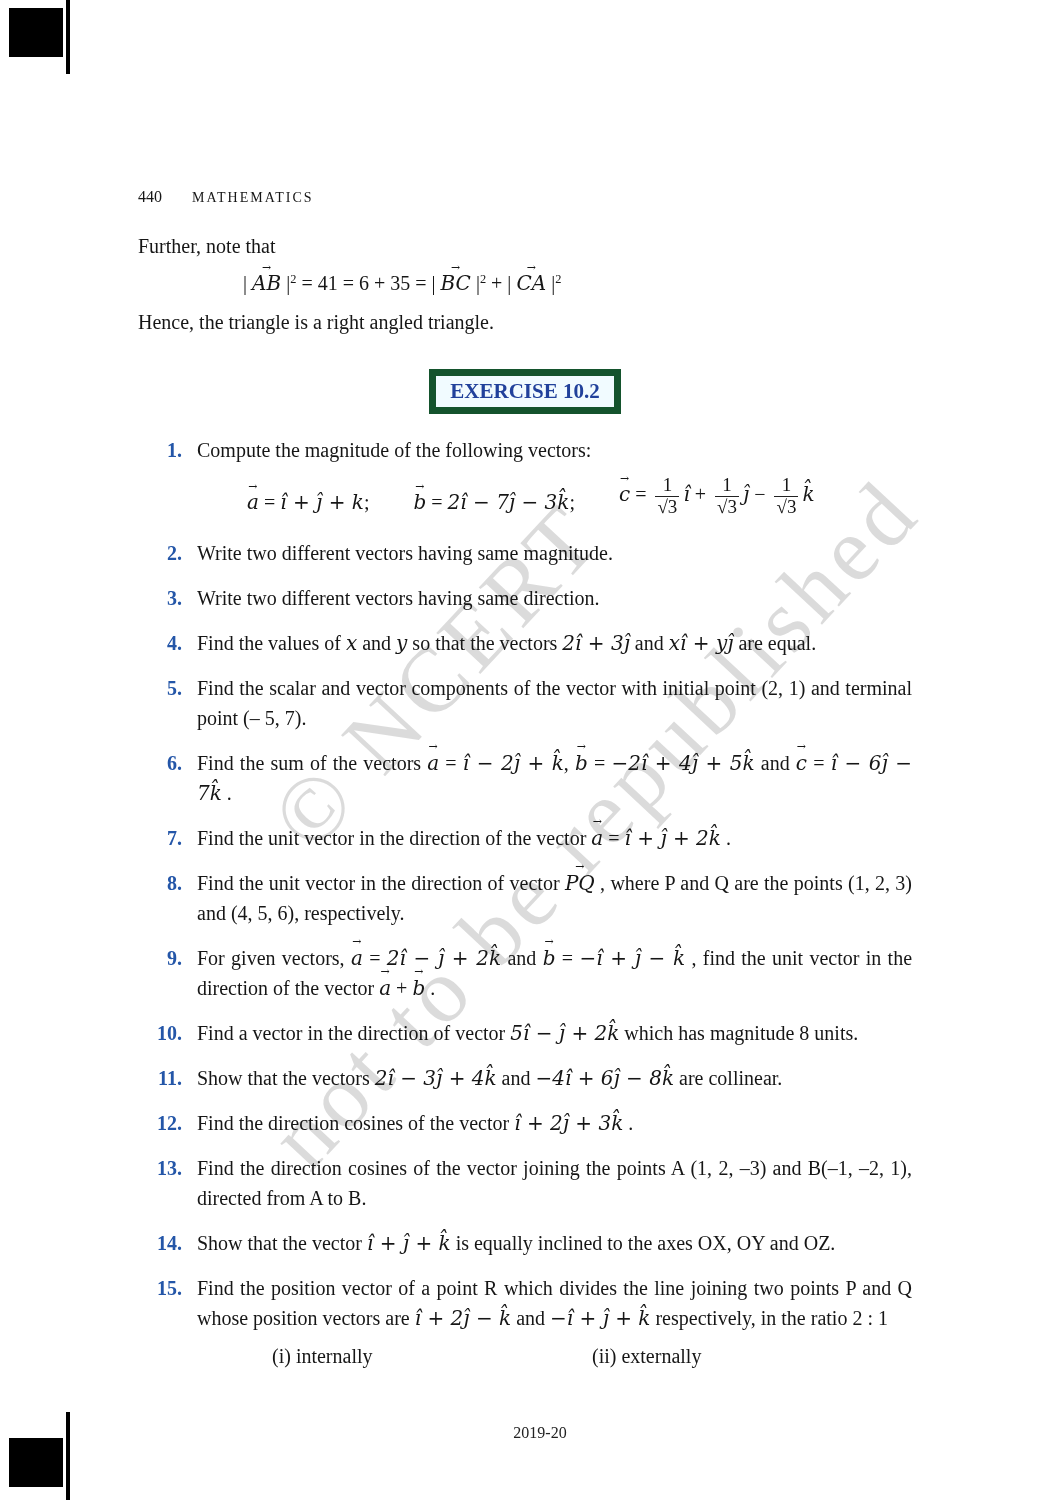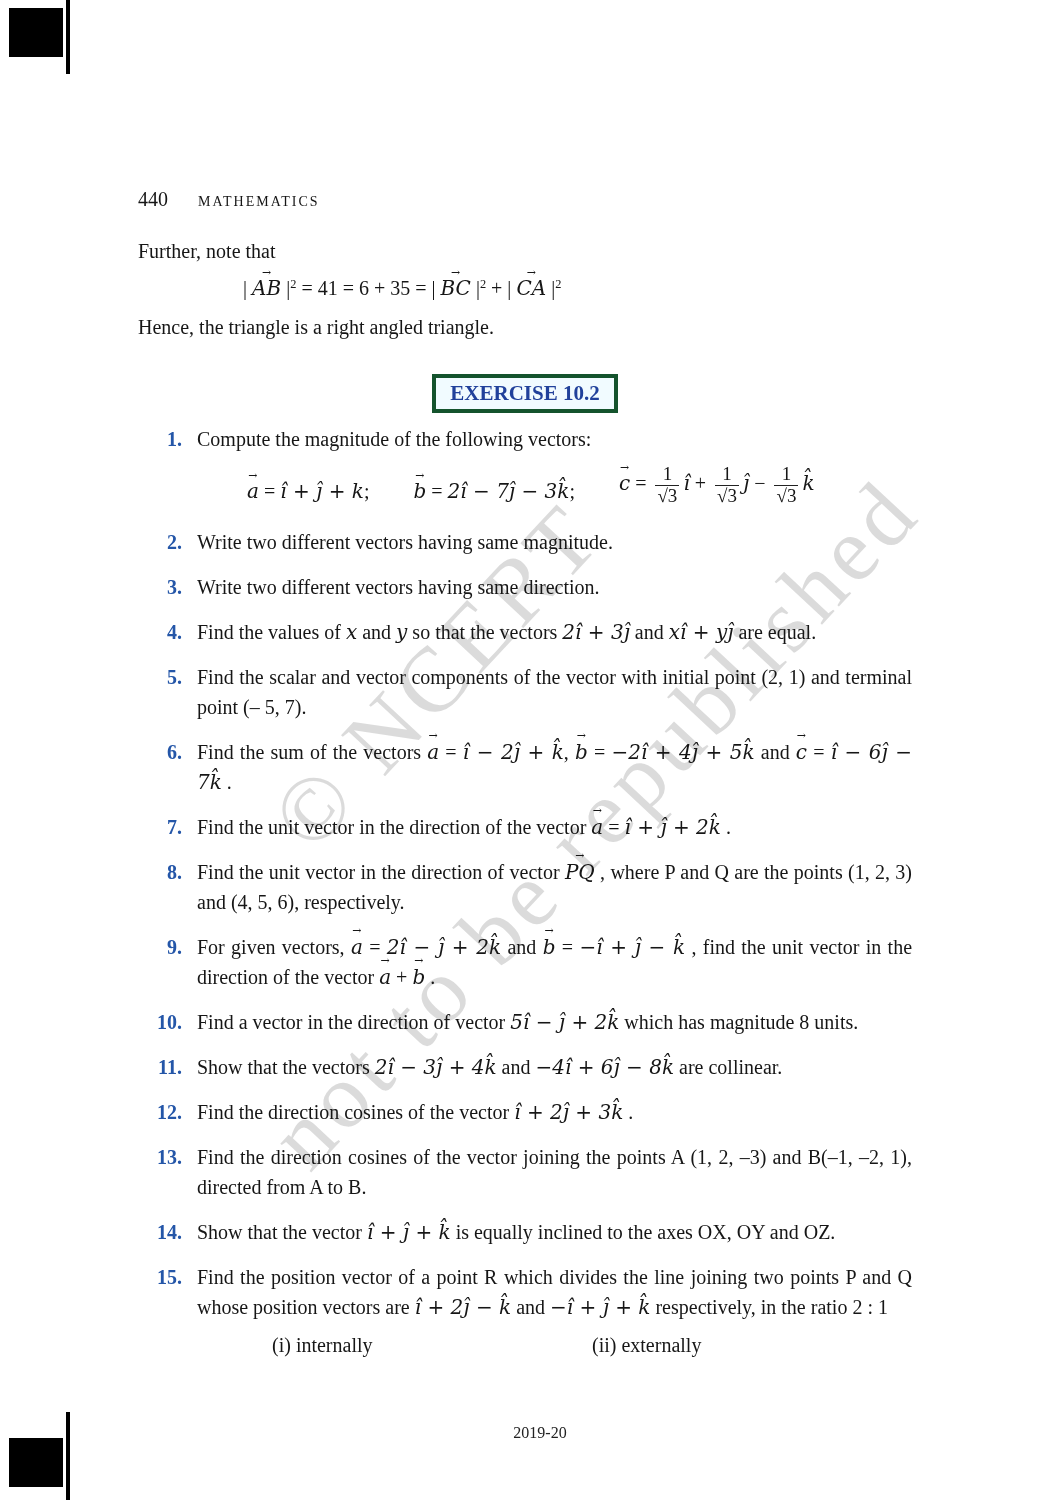--- a/index.html
+++ b/index.html
@@ -20,31 +20,31 @@
     position:absolute; left:49%; top:50%;
     transform:translate(-50%,-50%) rotate(-47deg);
     display:flex; flex-direction:column; align-items:center; gap:110px;
     color:rgba(90,90,90,0.22); font-size:92px; letter-spacing:6px;
     white-space:nowrap; pointer-events:none; z-index:1;
   }
 
   .content { position:relative; z-index:2; padding:188px 138px 0 138px; }
 
   .header-row { display:flex; align-items:baseline; margin-bottom:26px; }
-  .pagenum { font-size:20px; margin-right:30px; }
+  .pagenum { font-size:16px; margin-right:30px; }
   .running-head { font-size:14px; letter-spacing:2px; }
 
   .lead { font-size:20px; line-height:1.45; }
   .equation { font-size:20px; line-height:1.45; }
   .intro-eq { margin:8px 0 10px 105px; }
   .conclusion { margin-bottom:0; }
 
   .exercise-box {
-    display:table; margin:32px auto 11px auto;
-    border:4px solid #14532d; background:#f1fbff;
+    display:table; margin:32px auto 21px auto;
+    border:7px solid #14532d; background:#f1fbff;
     padding:3px 14px; font-weight:bold; font-size:21px; color:#21419b;
   }
 
   .items { margin-top:4px; }
   .item { display:flex; margin-bottom:15px; }
   .inum {
     flex:0 0 44px; text-align:right; margin-right:15px;
     font-weight:bold; color:#2456a8; font-size:20px; line-height:1.5;
   }
   .ibody { flex:1 1 auto; }

